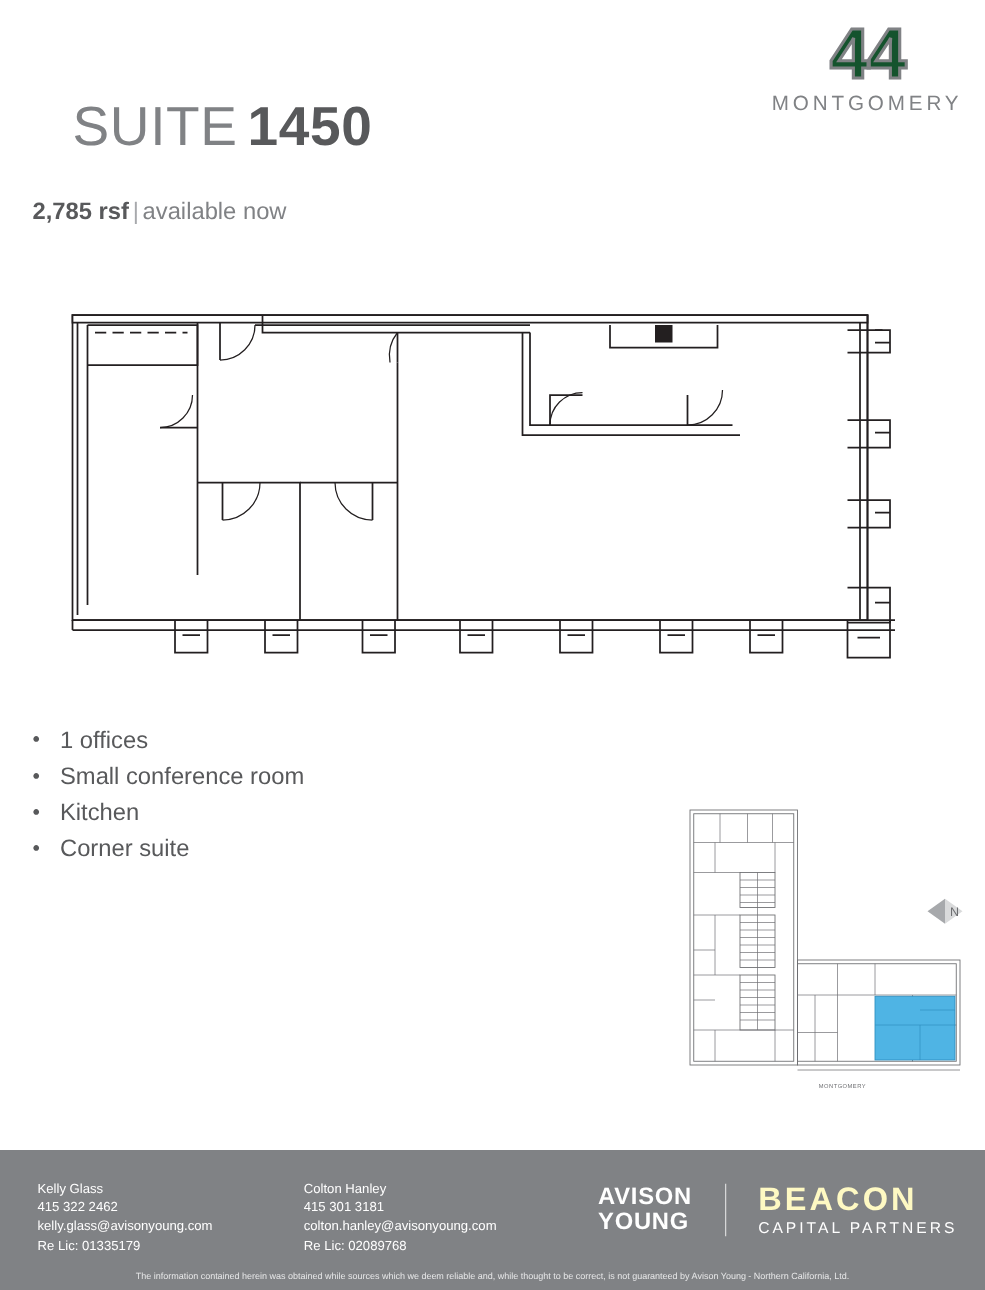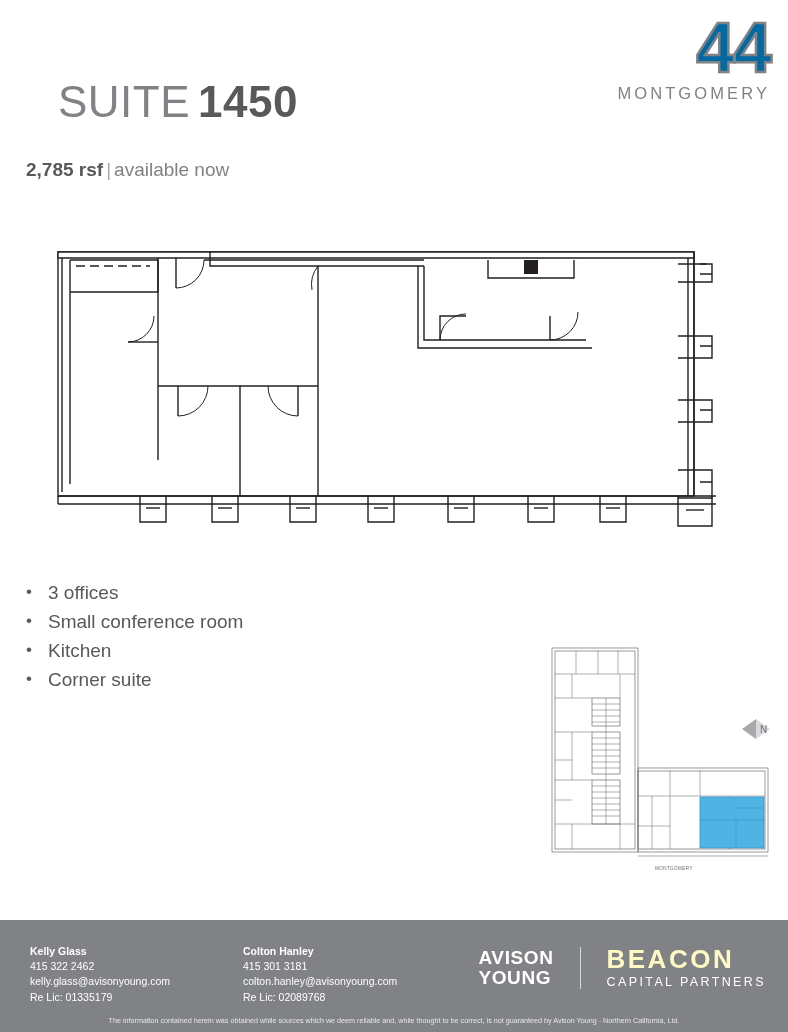--- a/index.html
+++ b/index.html
@@ -62,27 +62,28 @@
   }
 
   
   .logo-44 {
     position: absolute;
     right: 18px;
     top: 20px;
     text-align: right;
   }
   .logo-44-num {
-    font-size: 70px;
+    font-size: 57px;
     line-height: 0.82;
     font-weight: bold;
-    color: #0369a1;
+    color: #14532d;
     -webkit-text-stroke: 2.5px #808285;
     letter-spacing: -2px;
     font-family: "Liberation Sans", sans-serif;
+    text-align: center;
   }
   .logo-44-word {
     font-size: 16.5px;
     letter-spacing: 3.1px;
     color: #808285;
     margin-top: 7px;
     font-weight: 400;
   }
 
   
@@ -154,21 +155,21 @@
     color: #ffffff;
   }
   .contact {
     position: absolute;
     top: 24px;
     font-size: 10.5px;
     line-height: 1.45;
     color: #ffffff;
     font-weight: 300;
   }
-  .contact .name { font-weight: bold; font-size: 10.5px; }
+  .contact .name { font-weight: normal; font-size: 10.5px; }
   .contact-1 { left: 30px; }
   .contact-2 { left: 243px; }
 
   .footer-logos {
     position: absolute;
     right: 22px;
     top: 26px;
     display: flex;
     align-items: center;
     gap: 12px;
@@ -302,21 +303,21 @@
       </g>
 
       <path d="M58 266 L58 274"></path>
     </g>
   </svg>
 </div>
 
 <div class="features">
   <div class="feature-item">
     <span class="feature-bullet">•</span>
-    <span>3 offices</span>
+    <span>1 offices</span>
   </div>
   <div class="feature-item">
     <span class="feature-bullet">•</span>
     <span>Small conference room</span>
   </div>
   <div class="feature-item">
     <span class="feature-bullet">•</span>
     <span>Kitchen</span>
   </div>
   <div class="feature-item">

